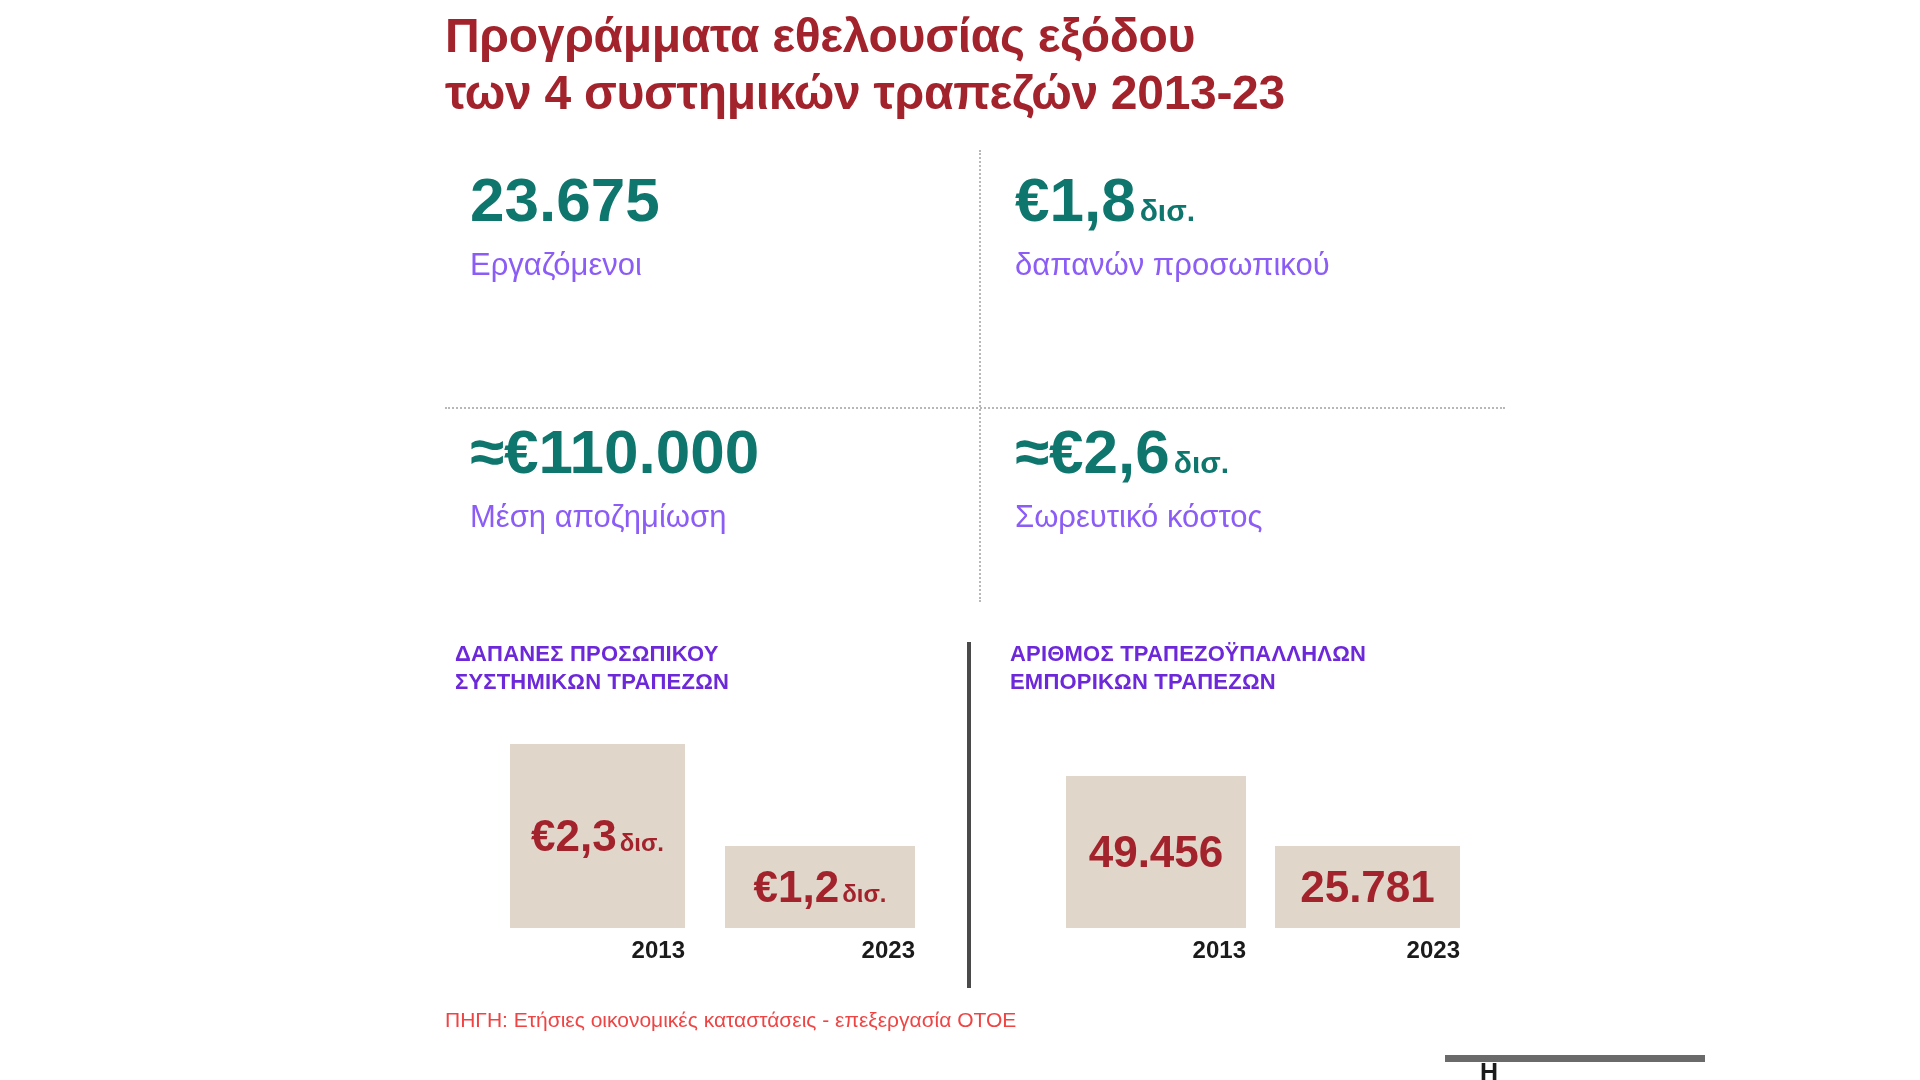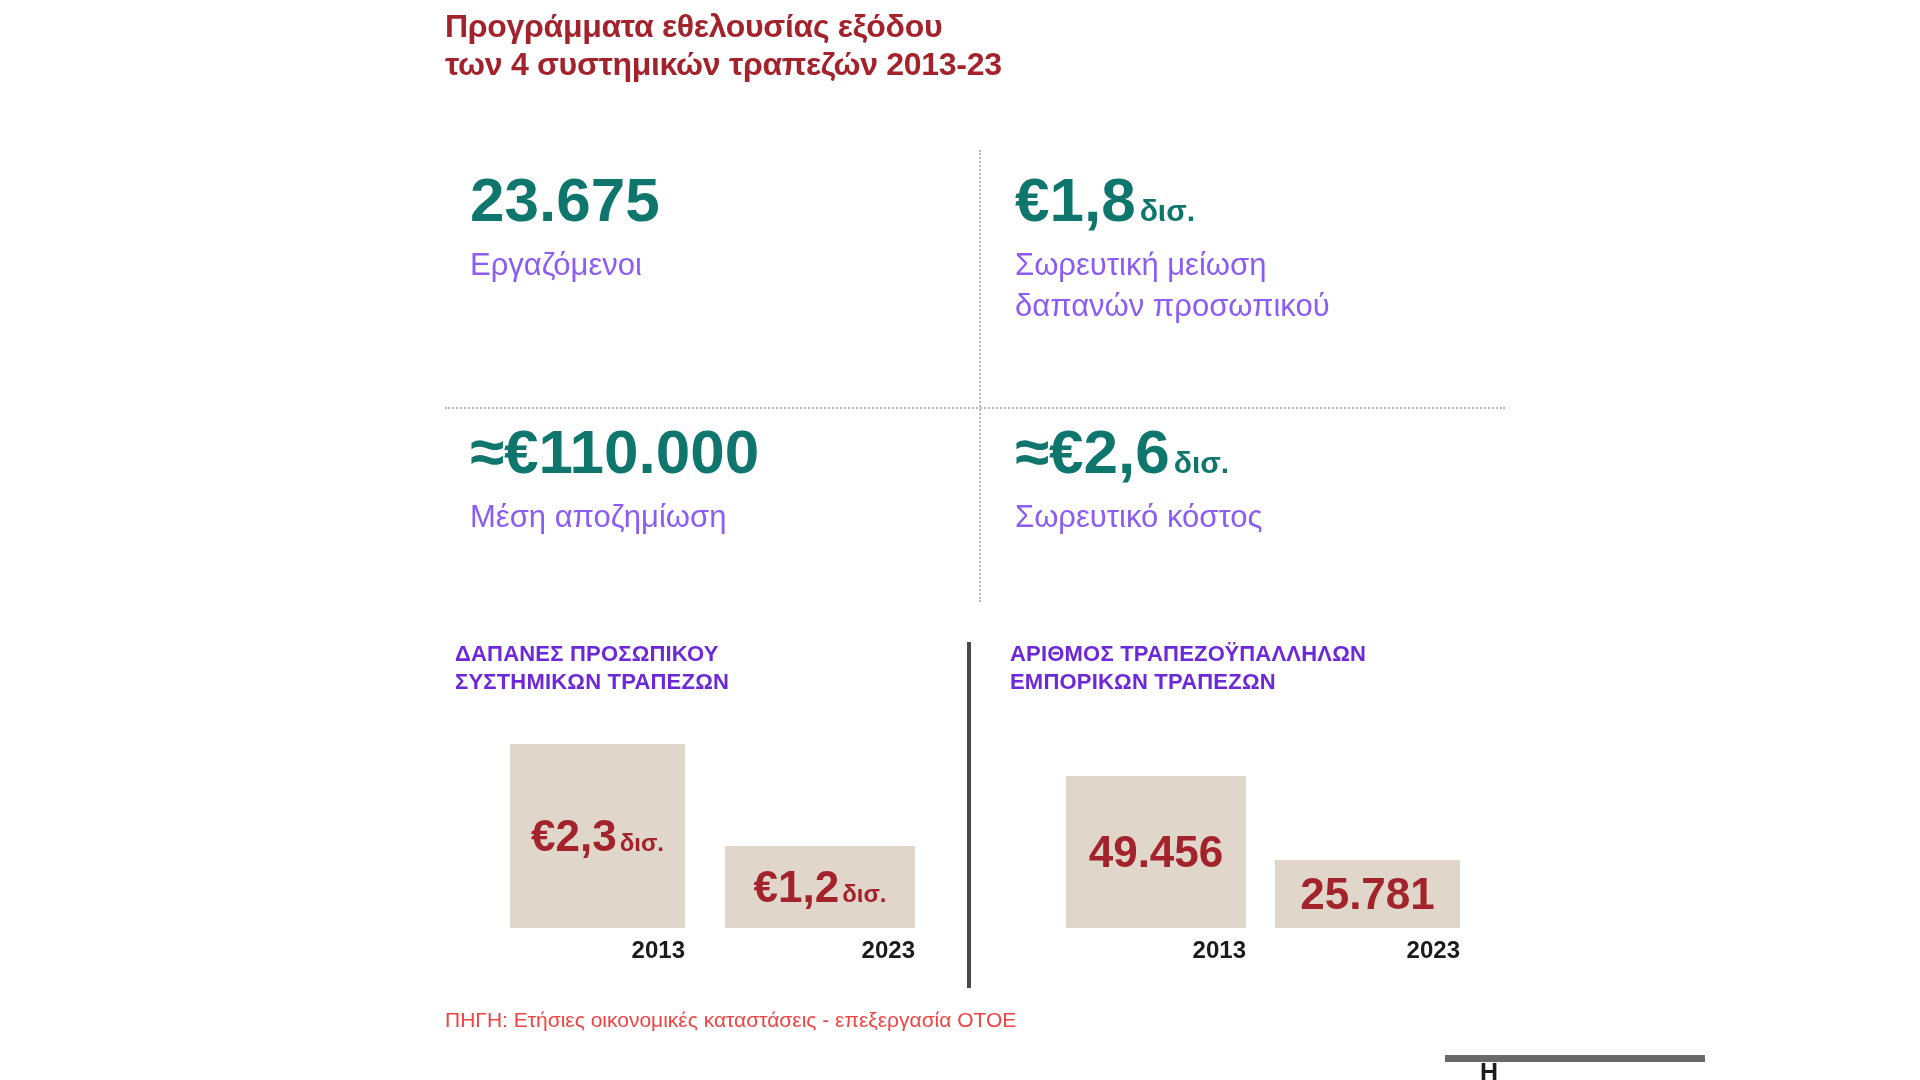--- a/index.html
+++ b/index.html
@@ -24,21 +24,21 @@
     width: 1100px;
     height: 1080px;
   }
   
   .title {
     position: absolute;
     left: 15px;
     top: 8px;
     width: 1060px;
     color: #a3232c;
-    font-size: 32px;
+    font-size: 48px;
     font-weight: bold;
     line-height: 1.18;
     letter-spacing: -0.3px;
   }
   .title-line { display: block; }
 
   
   .kpi-grid {
     position: absolute;
     left: 15px;
@@ -158,21 +158,21 @@
 
   
   .lc-b1 { left: 55px;  width: 175px; }
   .lc-b1 .bar { height: 184px; }
   .lc-b2 { left: 270px; width: 190px; }
   .lc-b2 .bar { height: 82px; }
   
   .rc-b1 { left: 56px;  width: 180px; }
   .rc-b1 .bar { height: 152px; }
   .rc-b2 { left: 265px; width: 185px; }
-  .rc-b2 .bar { height: 68px; }
+  .rc-b2 .bar { height: 82px; }
 
   
   .source {
     position: absolute;
     left: 15px;
     top: 1008px;
     color: #ef4444;
     font-size: 21px;
   }
   .footer-rule {
@@ -216,21 +216,20 @@
         <div class="kpi-label">
           <span>Εργαζόμενοι</span>
         </div>
       </div>
 
       <div class="kpi kpi-2">
         <div class="kpi-value">
           <span>€1,8</span><span class="suffix">δισ.</span>
         </div>
         <div class="kpi-label">
-          <span>Σωρευτική μείωση</span>
           <span>δαπανών προσωπικού</span>
         </div>
       </div>
 
       <div class="kpi kpi-3">
         <div class="kpi-value">
           <span>≈€110.000</span>
         </div>
         <div class="kpi-label">
           <span>Μέση αποζημίωση</span>

